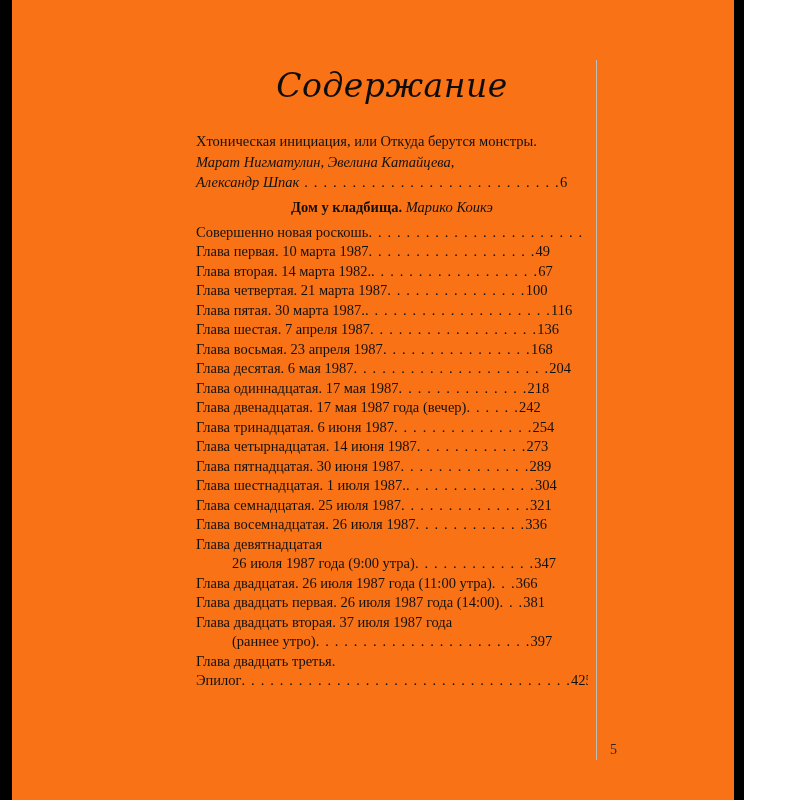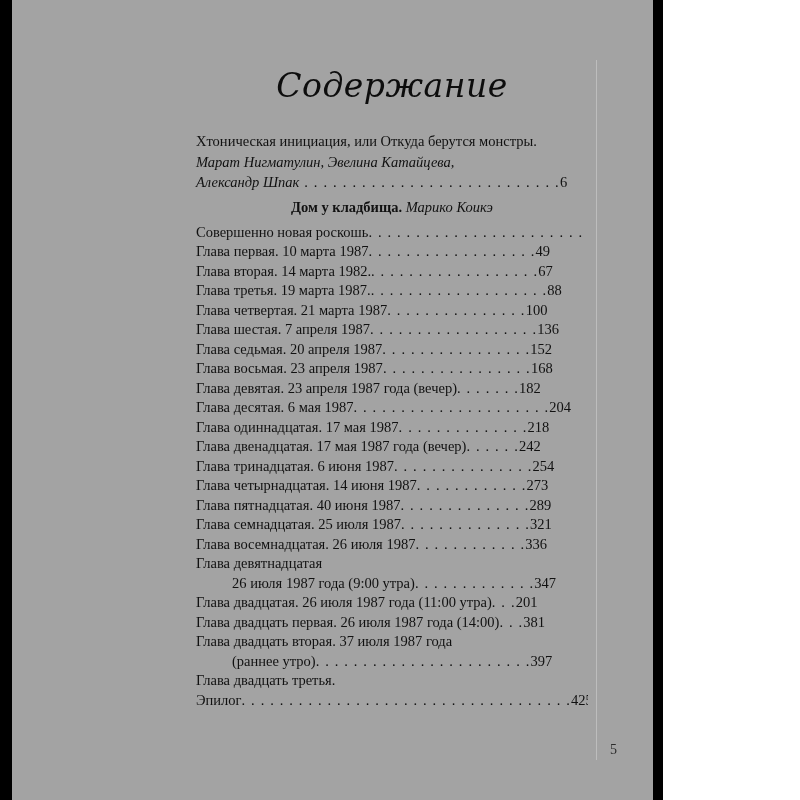--- a/index.html
+++ b/index.html
@@ -9,23 +9,23 @@
     width: 800px;
     height: 800px;
     overflow: hidden;
   }
   body {
     font-family: "Liberation Serif", serif;
     color: #111111;
   }
   .page {
     position: relative;
-    width: 663px;
+    width: 744px;
     height: 800px;
-    background: #a3a3a3;
+    background: #f97316;
   }
   
   .edge-left {
     position: absolute;
     left: 0; top: 0;
     width: 12px; height: 800px;
     background: #000000;
   }
   .edge-right {
     position: absolute;
@@ -122,37 +122,36 @@
 
     <div class="section-head">
       <span class="bold">Дом у кладбища.</span>
       <span class="ital">Марико Коикэ</span>
     </div>
 
     <div class="entries">
         <span class="entry"><span class="t">Совершенно новая роскошь</span><span class="dots">. . . . . . . . . . . . . . . . . . . . . . . . . .</span></span>
         <span class="entry"><span class="t">Глава первая.  10 марта 1987</span><span class="dots">. . . . . . . . . . . . . . . . . .</span><span class="p">49</span></span>
         <span class="entry"><span class="t">Глава вторая. 14 марта 1982.</span><span class="dots">. . . . . . . . . . . . . . . . . .</span><span class="p">67</span></span>
-        <span class="entry"><span class="t">Глава третья. 19 марта 1987.</span><span class="dots">. . . . . . . . . . . . . . . . . . .</span><span class="p">88</span></span>
         <span class="entry"><span class="t">Глава четвертая. 21 марта 1987</span><span class="dots">. . . . . . . . . . . . . . .</span><span class="p">100</span></span>
+        <span class="entry"><span class="t">Глава пятая. 30 марта 1987.</span><span class="dots">. . . . . . . . . . . . . . . . . . . .</span><span class="p">116</span></span>
         <span class="entry"><span class="t">Глава шестая. 7 апреля 1987</span><span class="dots">. . . . . . . . . . . . . . . . . .</span><span class="p">136</span></span>
-        <span class="entry"><span class="t">Глава седьмая. 20 апреля 1987</span><span class="dots">. . . . . . . . . . . . . . . .</span><span class="p">152</span></span>
         <span class="entry"><span class="t">Глава восьмая. 23 апреля 1987</span><span class="dots">. . . . . . . . . . . . . . . .</span><span class="p">168</span></span>
-        <span class="entry"><span class="t">Глава девятая. 23 апреля 1987 года (вечер)</span><span class="dots">. . . . . . .</span><span class="p">182</span></span>
         <span class="entry"><span class="t">Глава десятая. 6 мая 1987</span><span class="dots">. . . . . . . . . . . . . . . . . . . . .</span><span class="p">204</span></span>
         <span class="entry"><span class="t">Глава одиннадцатая. 17 мая 1987</span><span class="dots">. . . . . . . . . . . . . .</span><span class="p">218</span></span>
         <span class="entry"><span class="t">Глава двенадцатая. 17 мая 1987 года (вечер)</span><span class="dots">. . . . . .</span><span class="p">242</span></span>
         <span class="entry"><span class="t">Глава тринадцатая. 6 июня 1987</span><span class="dots">. . . . . . . . . . . . . . .</span><span class="p">254</span></span>
         <span class="entry"><span class="t">Глава четырнадцатая. 14 июня 1987</span><span class="dots">. . . . . . . . . . . .</span><span class="p">273</span></span>
-        <span class="entry"><span class="t">Глава пятнадцатая. 40 июня 1987</span><span class="dots">. . . . . . . . . . . . . .</span><span class="p">289</span></span>
+        <span class="entry"><span class="t">Глава пятнадцатая. 30 июня 1987</span><span class="dots">. . . . . . . . . . . . . .</span><span class="p">289</span></span>
+        <span class="entry"><span class="t">Глава шестнадцатая. 1 июля 1987.</span><span class="dots">. . . . . . . . . . . . . .</span><span class="p">304</span></span>
         <span class="entry"><span class="t">Глава семнадцатая. 25 июля 1987</span><span class="dots">. . . . . . . . . . . . . .</span><span class="p">321</span></span>
         <span class="entry"><span class="t">Глава восемнадцатая. 26 июля 1987</span><span class="dots">. . . . . . . . . . . .</span><span class="p">336</span></span>
         <span class="entry"><span class="t">Глава девятнадцатая</span><span class="dots"></span><span class="p"></span></span>
         <span class="entry indent"><span class="t">26 июля 1987 года (9:00 утра)</span><span class="dots">. . . . . . . . . . . . .</span><span class="p">347</span></span>
-        <span class="entry"><span class="t">Глава двадцатая. 26 июля 1987 года (11:00 утра)</span><span class="dots">. . .</span><span class="p">201</span></span>
+        <span class="entry"><span class="t">Глава двадцатая. 26 июля 1987 года (11:00 утра)</span><span class="dots">. . .</span><span class="p">366</span></span>
         <span class="entry"><span class="t">Глава двадцать первая. 26 июля 1987 года (14:00)</span><span class="dots">. . .</span><span class="p">381</span></span>
         <span class="entry"><span class="t">Глава двадцать вторая. 37 июля 1987 года</span><span class="dots"></span><span class="p"></span></span>
         <span class="entry indent"><span class="t">(раннее утро)</span><span class="dots">. . . . . . . . . . . . . . . . . . . . . . .</span><span class="p">397</span></span>
         <span class="entry"><span class="t">Глава двадцать третья.</span><span class="dots"></span><span class="p"></span></span>
         <span class="entry"><span class="t">Эпилог</span><span class="dots">. . . . . . . . . . . . . . . . . . . . . . . . . . . . . . . . . . .</span><span class="p">425</span></span>
       </div>
 
   </div>
 
   <div class="folio">5</div>

